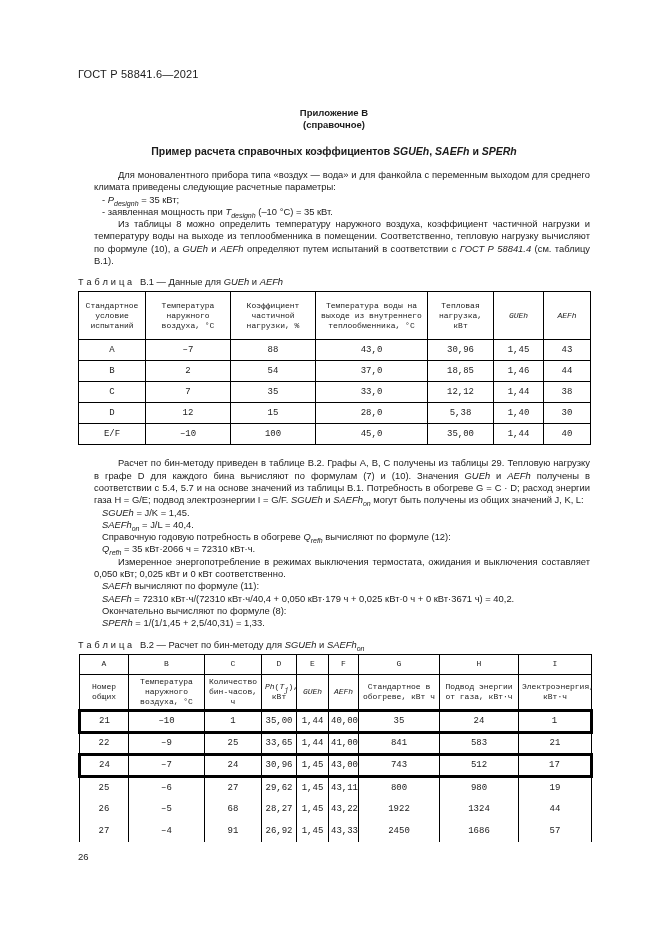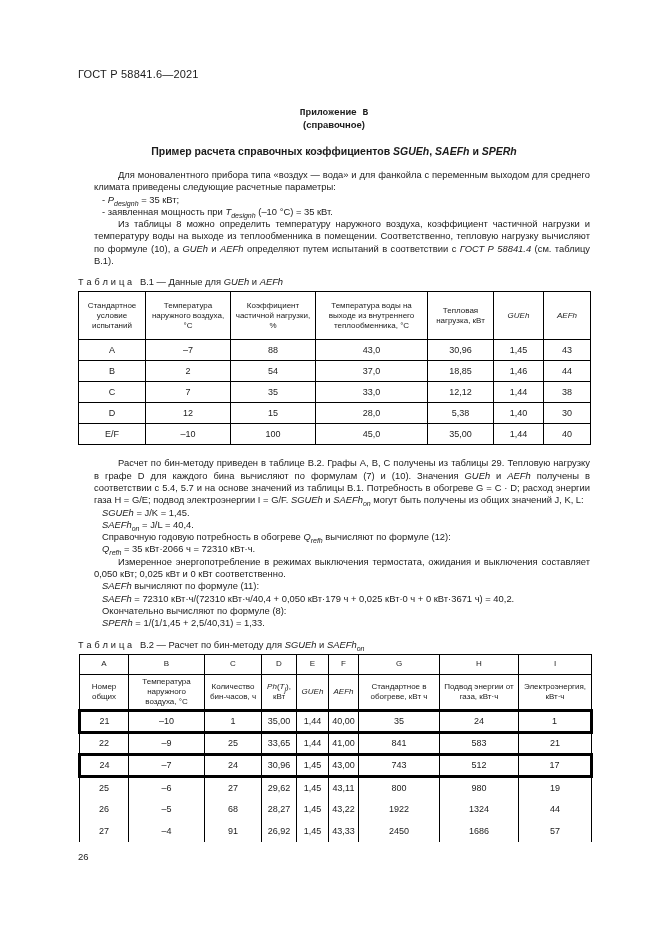--- a/index.html
+++ b/index.html
@@ -3,33 +3,33 @@
 <meta charset="utf-8">
 <style>
   html,body{margin:0;padding:0;background:#ffffff;}
   body{width:661px;height:935px;overflow:hidden;
        font-family:"Liberation Sans",sans-serif;color:#1b1b1b;}
   .page{position:relative;width:661px;height:935px;box-sizing:border-box;
         padding:52px 71px 0 78px;}
   .doc-num{font-size:11px;font-weight:normal;letter-spacing:.2px;margin-top:16px;}
   .center{text-align:center;}
   .bold{font-weight:bold;}
-  .apx{margin-top:27px;font-size:9.5px;line-height:12px;font-family:Liberation Mono, monospace;}
+  .apx{margin-top:27px;font-size:9.5px;line-height:12px;}
   .apx2{font-size:9.5px;line-height:12px;}
   .title{margin-top:14px;font-size:10.5px;}
   p,.para{margin:0;font-size:9.4px;line-height:12.3px;}
   .jst{text-align:justify;margin-left:16px;}
   .ind{text-indent:24px;}
   .pad{padding-left:24px;}
   .mt{margin-top:12px;}
   .caption{margin-top:9px;margin-bottom:3px;font-size:9.4px;}
   .tword{letter-spacing:2.5px;margin-right:5px;font-family:Liberation Mono, monospace;}
   i{font-style:italic;}
   sub{font-style:italic;font-size:7px;line-height:0;}
-  table.tb{border-collapse:collapse;width:512px;table-layout:fixed;}
+  table.tb{border-collapse:collapse;width:512px;table-layout:fixed;font-family:Liberation Mono, monospace;}
   .tb th{font-size:8px;font-weight:normal;line-height:10px;text-align:center;
          vertical-align:middle;padding:2px 3px;}
   .tb td{font-size:9px;text-align:center;vertical-align:middle;padding:0 2px;}
   
   .tb1 th,.tb1 td{border:1px solid #000;}
   .tb1 thead tr{height:48px;}
   .tb1 tbody tr{height:21px;}
   
   .tb2 th{border:1px solid #000;}
   .tb2 tr.letters{height:20px;}

